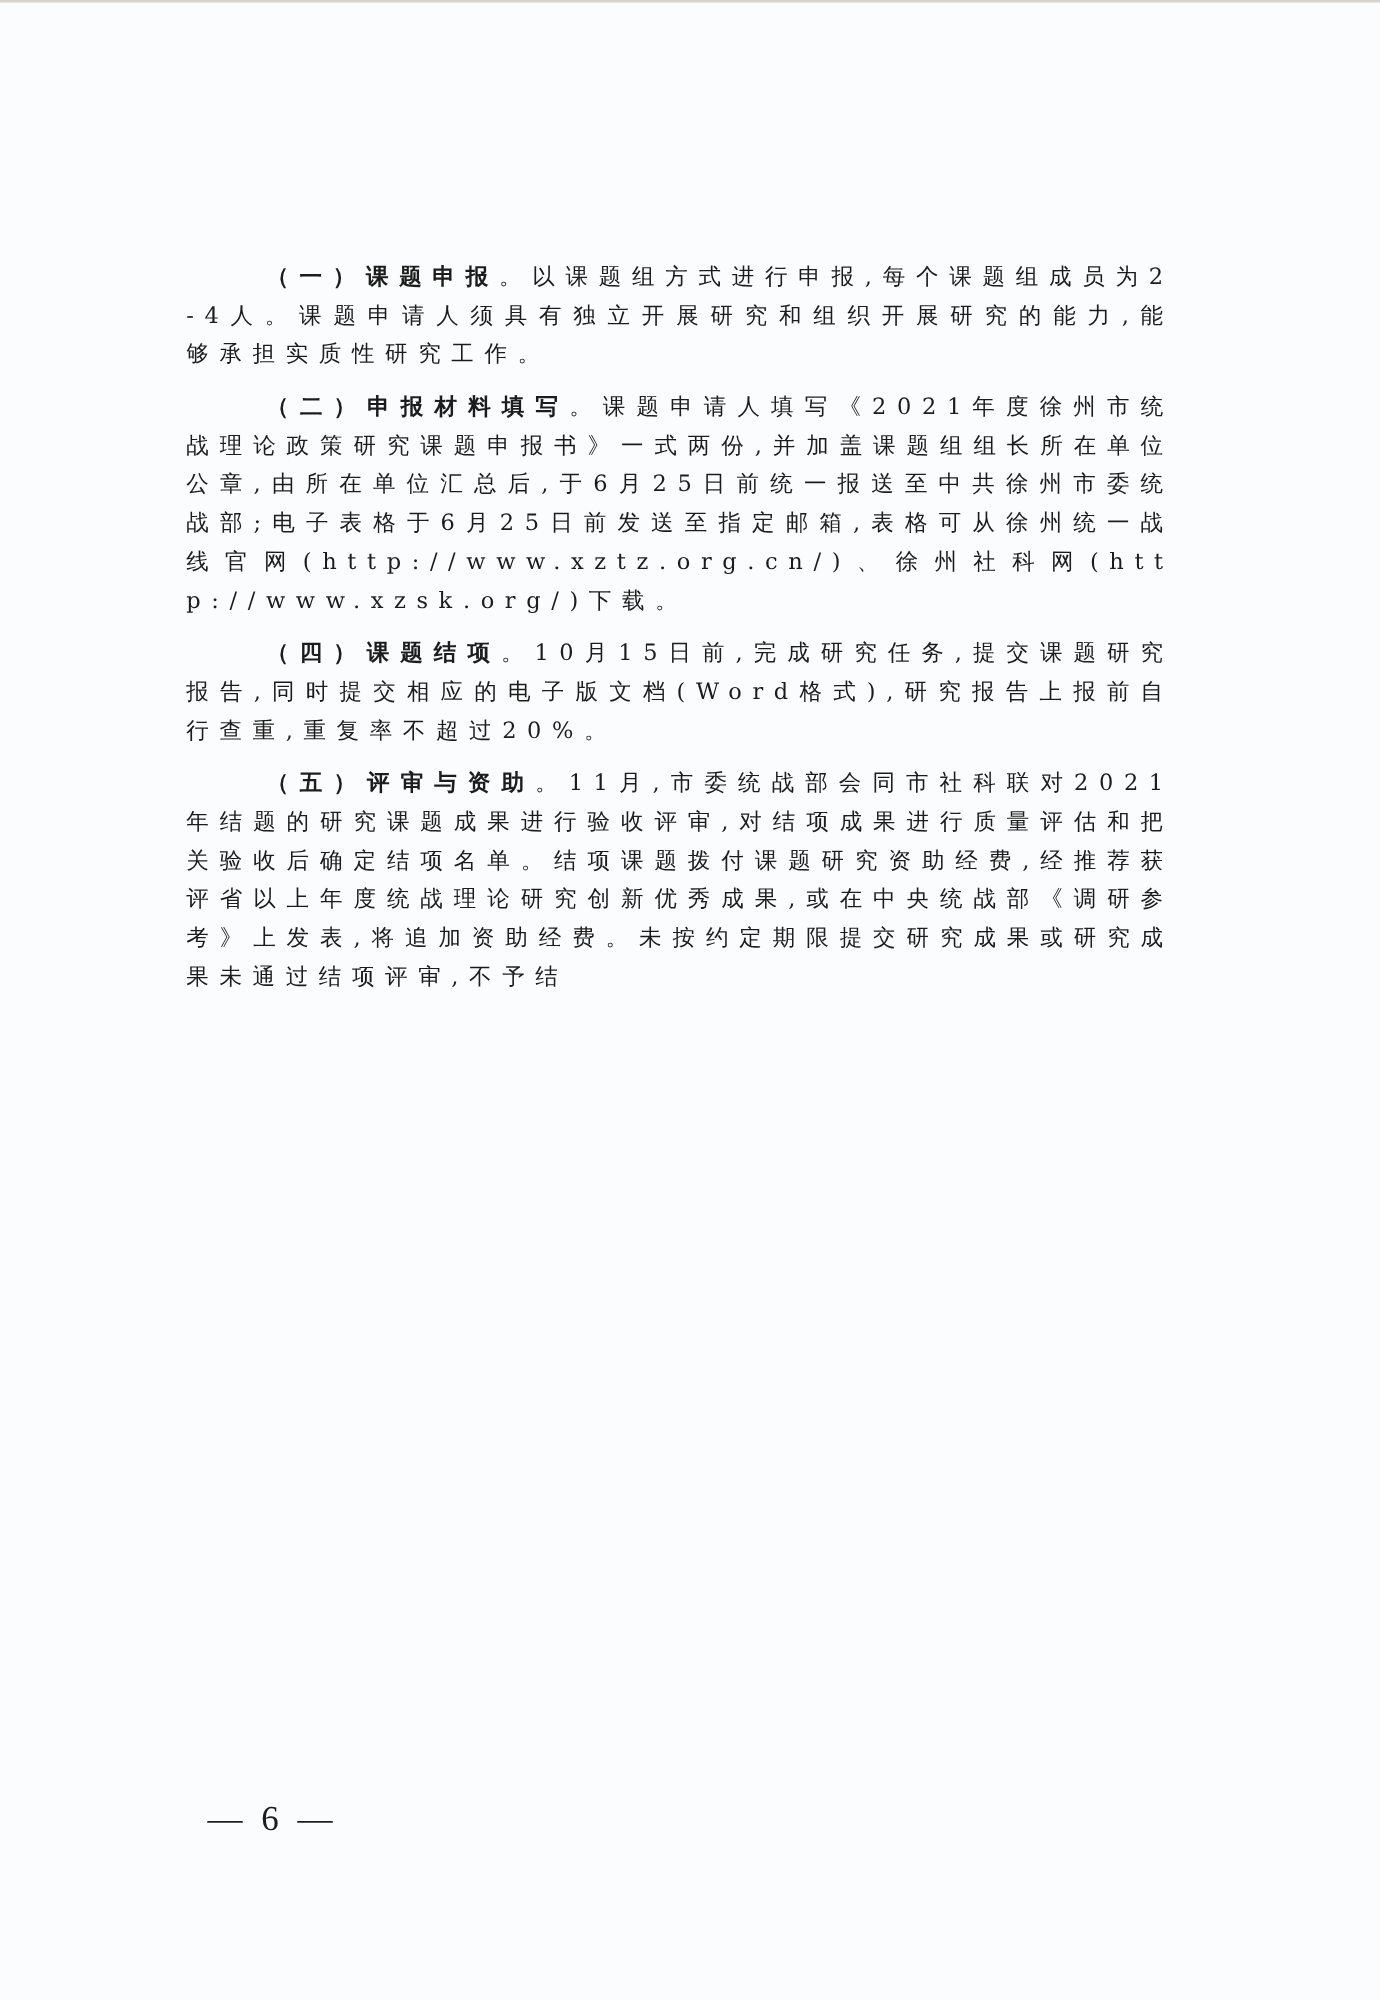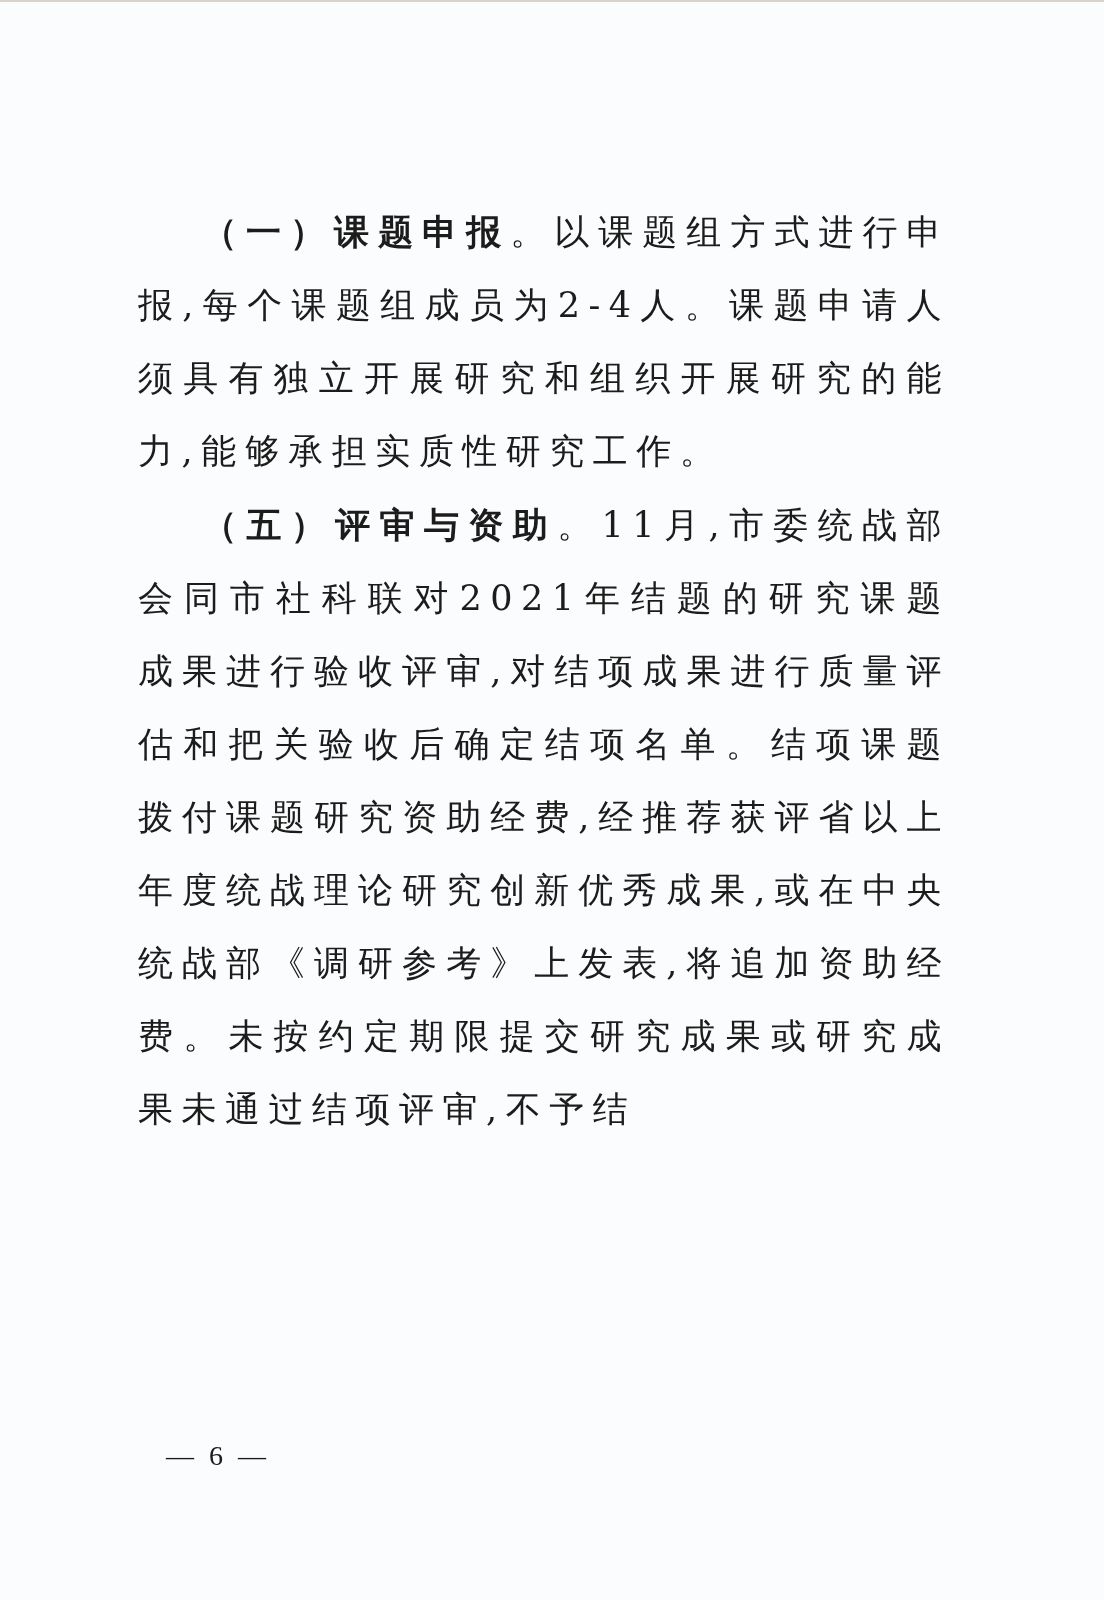--- a/index.html
+++ b/index.html
@@ -21,23 +21,23 @@
       width: 1104px; height: 2px;
       background: #d8d4cc;
     }
     .page {
       position: absolute;
       left: 138px;
       top: 195px;
       width: 812px;
     }
     .para {
-      margin: 0;
-      font-size: 35px;
-      line-height: 73px;
+      margin: 11px;
+      font-size: 18px;
+      line-height: 31px;
       letter-spacing: 8.5px;
       text-align: justify;
       text-indent: 64px;
       word-break: break-all;
     }
     .para .head {
       font-weight: bold;
     }
     .page-number {
       position: absolute;
@@ -49,16 +49,18 @@
       color: #1c1c1c;
     }
   </style>
 </head>
 <body>
 
 <div class="top-edge"></div>
 
 <div class="page">
   <p class="para"><span class="head">（一）课题申报</span><span>。以课题组方式进行申报,每个课题组成员为2-4人。课题申请人须具有独立开展研究和组织开展研究的能力,能够承担实质性研究工作。</span></p>
+  <p class="para"><span class="head">（二）申报材料填写</span><span>。课题申请人填写《2021年度徐州市统战理论政策研究课题申报书》一式两份,并加盖课题组组长所在单位公章,由所在单位汇总后,于6月25日前统一报送至中共徐州市委统战部;电子表格于6月25日前发送至指定邮箱,表格可从徐州统一战线官网(http://www.xztz.org.cn/)、徐州社科网(http://www.xzsk.org/)下载。</span></p>
+  <p class="para"><span class="head">（四）课题结项</span><span>。10月15日前,完成研究任务,提交课题研究报告,同时提交相应的电子版文档(Word格式),研究报告上报前自行查重,重复率不超过20%。</span></p>
   <p class="para"><span class="head">（五）评审与资助</span><span>。11月,市委统战部会同市社科联对2021年结题的研究课题成果进行验收评审,对结项成果进行质量评估和把关验收后确定结项名单。结项课题拨付课题研究资助经费,经推荐获评省以上年度统战理论研究创新优秀成果,或在中央统战部《调研参考》上发表,将追加资助经费。未按约定期限提交研究成果或研究成果未通过结项评审,不予结</span></p>
 </div>
 
 <div class="page-number">— 6 —</div>
 
 </body></html>

